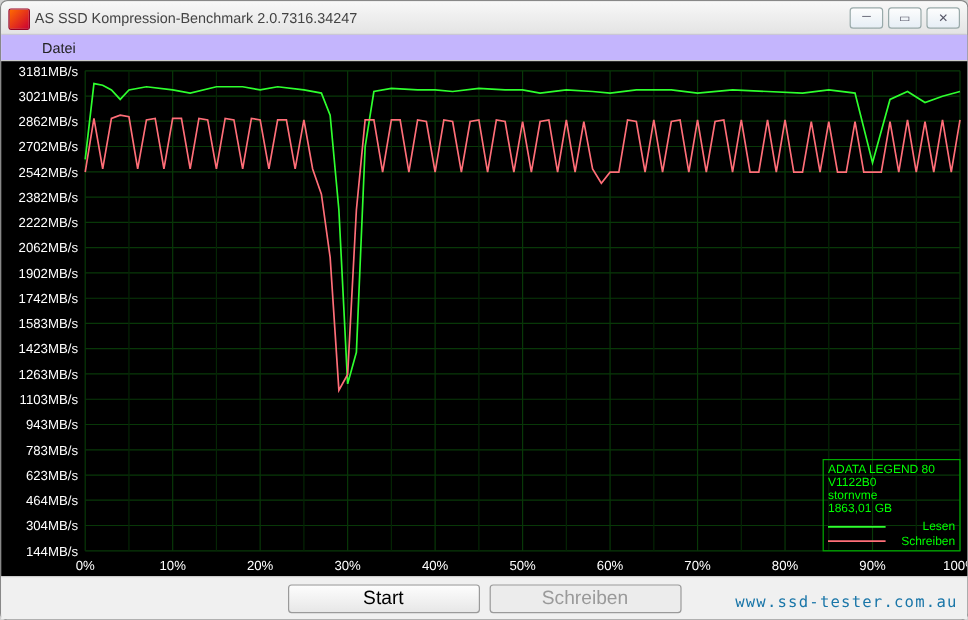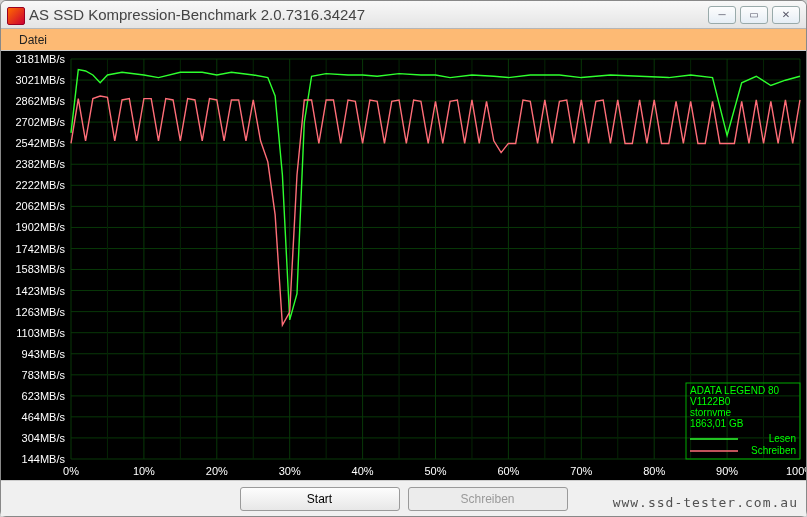--- a/index.html
+++ b/index.html
@@ -32,60 +32,60 @@
   }
   .titlebar .app-icon {
     width: 16px; height: 16px; margin-right: 6px;
     display: inline-block; position: relative;
   }
   .titlebar .app-icon::before {
     content:""; position:absolute; left:0; top:0; width:16px; height:16px;
     background: linear-gradient(135deg,#ff6a00,#c03);
     border: 1px solid #902; border-radius:2px;
   }
-  .titlebar .title { color:#444; font-size:15px; }
+  .titlebar .title { color:#444; font-size:12px; }
   .titlebar .spacer { flex:1; }
   .win-btn {
     width:28px; height:18px; margin-left:4px;
     border:1px solid #9aa; border-radius:3px;
     background:linear-gradient(#fdfdfd,#e6eef5);
     display:flex; align-items:center; justify-content:center;
     font-size:10px; color:#556; cursor:pointer;
   }
   .menubar {
-    height:22px; padding:0 10px; display:flex; align-items:center;
-    background:#fdba74; border-bottom:1px solid #ccc;
+    height:22px; padding:0 26px; display:flex; align-items:center;
+    background:#c4b5fd; border-bottom:1px solid #ccc;
   }
   .menubar .menu-item { font-size:12px; color:#222; padding:2px 8px; cursor:pointer;}
   .chart-area {
     flex:1; background:#000; position:relative; margin:0;
   }
   svg { display:block; }
   .y-label, .x-label { fill:#fff; font-size:11px; font-family:"Segoe UI",Tahoma,sans-serif; }
   .grid line { stroke:#083808; stroke-width:1; }
   .grid-minor line { stroke:#052505; stroke-width:1; }
   .series-read { stroke:#2eff2e; stroke-width:1.4; fill:none; }
   .series-write { stroke:#ff6e78; stroke-width:1.4; fill:none; }
   .legend-box { fill:none; stroke:#0a0; stroke-width:1; }
   .legend-text { fill:#0f0; font-size:10px; font-family:"Segoe UI",Tahoma,sans-serif; }
   .footer-bar {
     height:36px; background:#f0f0f0; border-top:1px solid #ccc;
     display:flex; align-items:center; justify-content:center; gap:8px;
     position:relative;
   }
   .btn {
-    width:160px; height:24px; font-size:12px;
+    width:160px; height:24px; font-size:16px;
     border:1px solid #9a9a9a; border-radius:3px;
     background:linear-gradient(#fdfdfd,#e7e7e7);
     cursor:pointer;
   }
   .btn:disabled { color:#9a9a9a; background:#ececec; cursor:default;}
   .watermark {
     position:absolute; right:8px; bottom:6px;
-    color:#404040; font-family:monospace; font-size:13px;
+    color:#0369a1; font-family:monospace; font-size:13px;
     letter-spacing:1px; opacity:.9;
   }
 </style>
 </head>
 <body>
 
 <div class="window">
 
   <div class="titlebar">
     <span class="app-icon"></span>

